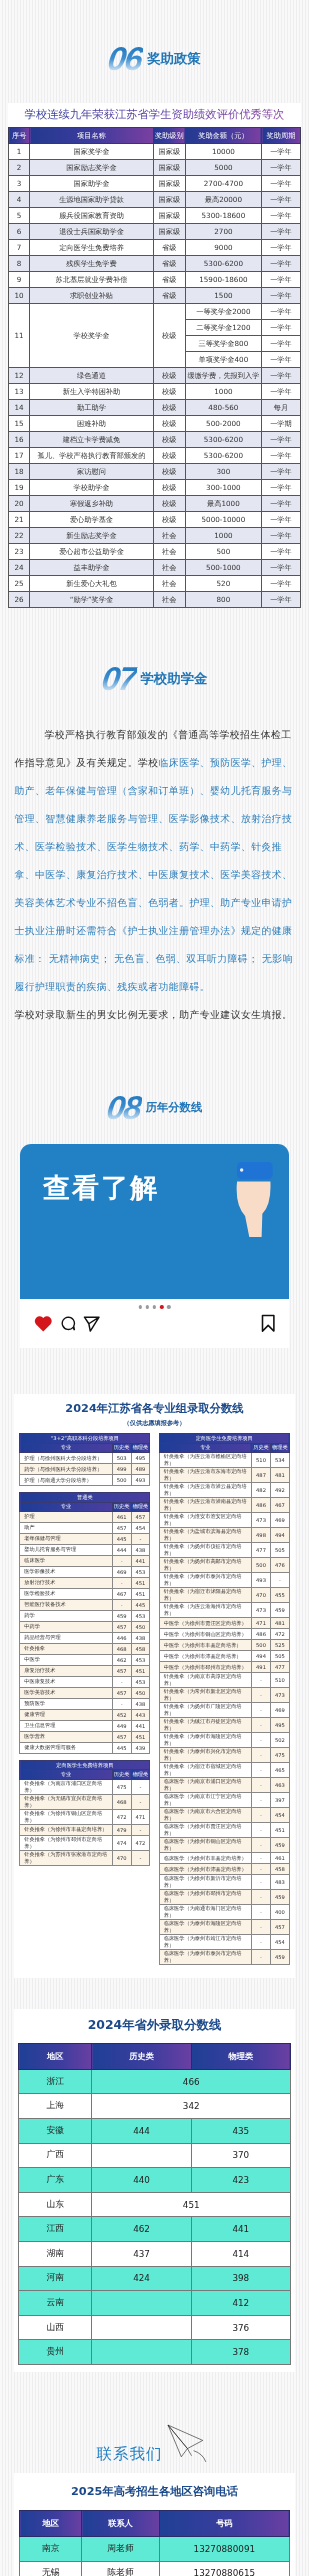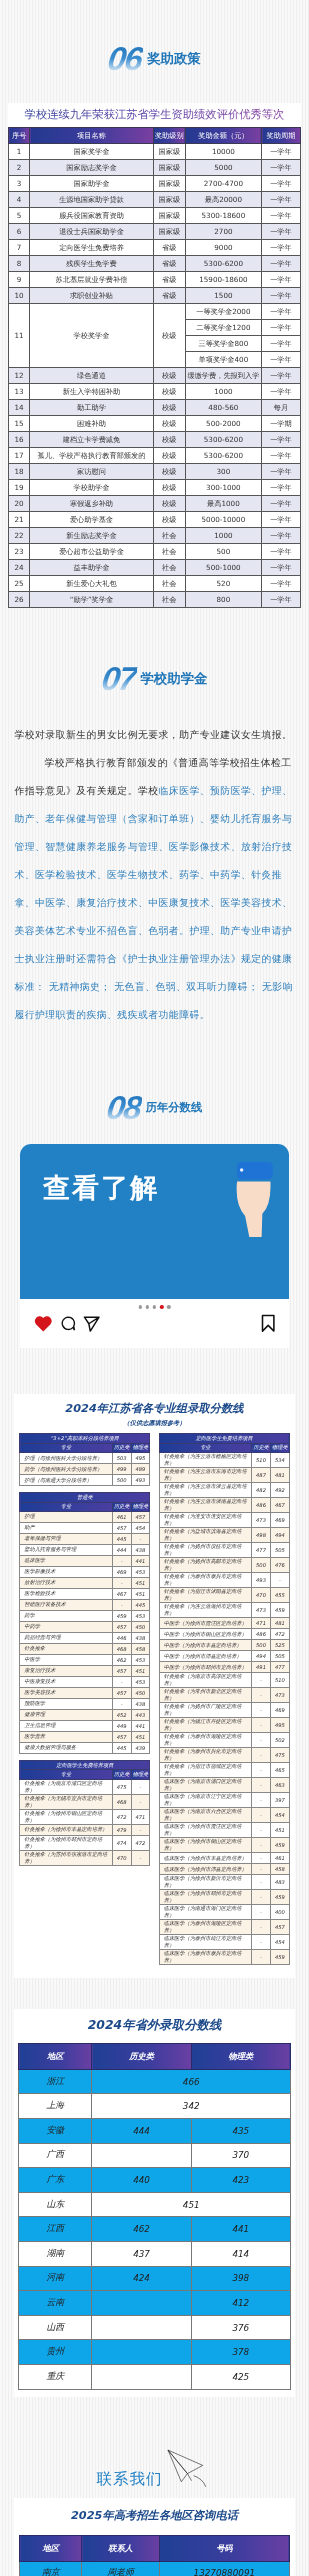--- a/index.html
+++ b/index.html
@@ -70,21 +70,21 @@
   }
   .social {
     margin: 0 20px; height: 49px; display: flex; align-items: center; justify-content: space-between; padding: 0 14px;
     position: relative; background: #fff;
   }
   .social .left { display: flex; gap: 7.2px; align-items: center; }
   .dots { position: absolute; left: 50%; top: 6.2px; transform: translateX(-50%); display: flex; gap: 3.6px; }
   .dots span { width: 3.6px; height: 3.6px; border-radius: 50%; background: #999; display: block; }
   .dots span.active { background: #d4161c; }
   
-  .score-card { margin: 0 14px; background: #fff; padding: 7.2px 5.2px 7.2px; font-style: italic; }
+  .score-card { margin: 0 14px; background: #fff; padding: 7.2px 5.2px 7.2px; }
   .score-title { text-align: center; font-weight: bold; font-size: 11.3px; color: #1c4a8a; }
   .score-sub { text-align: center; font-weight: bold; font-size: 6.2px; color: #1c4a8a; margin: 3.1px 0 5.2px; }
   .cols { display: flex; gap: 8.2px; align-items: flex-start; }
   .col { flex: 1; }
   .mini { margin-bottom: 6.2px; }
   .mini th {
     background: linear-gradient(90deg, #1e3d96 0%, #4a3ea0 100%);
     color: #fff; font-weight: normal; font-size: 5.2px; height: 9.3px;
     border: 0.5px solid #3a3a70;
   }
@@ -92,21 +92,21 @@
     border: 0.5px solid #888; font-size: 5.2px; height: 11px; color: #333; text-align: center;
   }
   .mini td.name { text-align: left; padding-left: 4.1px; }
   .mini tr.alt td { background: #fcf3e7; }
   
   .big th {
     background: linear-gradient(90deg, #1f3f95 0%, #3e3d9e 60%, #6a3fa2 100%);
     color: #fff; font-weight: bold; font-size: 8.2px; height: 26px; border: 0.5px solid #2a2a66;
   }
   .big td { border: 0.5px solid #777; font-size: 8.8px; height: 24.6px; text-align: center; color: #222; }
-  .big tr.alt td { background: #0ea5e9; }
+  .big tr.alt td { background: #5eead4; }
   .contact-title { display:flex; justify-content:center; align-items:center; gap: 4.1px; }
   .contact-title span { font-weight: normal; font-size: 15.5px; color: #2280c4; letter-spacing: 1px; }
 </style>
 </head>
 <body>
 
 <div class="page">
 
   <div style="height:42px"></div>
   <div class="sec-head">
@@ -332,24 +332,24 @@
     </table>
   </div>
 
   <div style="height:54px"></div>
   <div class="sec-head">
     <span class="sec-num">07</span>
     <span class="sec-title">学校助学金</span>
   </div>
   <div style="height:26px"></div>
   <div class="para">
+    <span style="display:inline-block;width:30px"></span><span class="dark">学校严格执行教育部颁发的《普通高等学校招生体检工作指导意见》及有关规定。学校</span><span class="blue">临床医学、预防医学、护理、助产、老年保健与管理（含家和订单班）、婴幼儿托育服务与管理、智慧健康养老服务与管理、医学影像技术、放射治疗技术、医学检验技术、医学生物技术、药学、中药学、针灸推拿、中医学、康复治疗技术、中医康复技术、医学美容技术、美容美体艺术专业不招色盲、色弱者。护理、助产专业申请护士执业注册时还需符合《护士执业注册管理办法》规定的健康标准： 无精神病史； 无色盲、色弱、双耳听力障碍； 无影响履行护理职责的疾病、残疾或者功能障碍。</span>
+  </div>
+  <div class="para">
     <span class="dark">学校对录取新生的男女比例无要求，助产专业建议女生填报。</span>
-  </div>
-  <div class="para">
-    <span style="display:inline-block;width:30px"></span><span class="dark">学校严格执行教育部颁发的《普通高等学校招生体检工作指导意见》及有关规定。学校</span><span class="blue">临床医学、预防医学、护理、助产、老年保健与管理（含家和订单班）、婴幼儿托育服务与管理、智慧健康养老服务与管理、医学影像技术、放射治疗技术、医学检验技术、医学生物技术、药学、中药学、针灸推拿、中医学、康复治疗技术、中医康复技术、医学美容技术、美容美体艺术专业不招色盲、色弱者。护理、助产专业申请护士执业注册时还需符合《护士执业注册管理办法》规定的健康标准： 无精神病史； 无色盲、色弱、双耳听力障碍； 无影响履行护理职责的疾病、残疾或者功能障碍。</span>
   </div>
 
   <div style="height:62px"></div>
   <div class="sec-head">
     <span class="sec-num">08</span>
     <span class="sec-title" style="font-size:11.3px">历年分数线</span>
   </div>
   <div style="height:19.6px"></div>
   <div class="promo" style="height:155px;border-radius:11.3px 11.3px 0 0;">
     <div class="promo-text">
@@ -875,25 +875,20 @@
           <tr>
             <td>山西</td>
             <td></td>
             <td>376</td>
           </tr>
           <tr class="alt">
             <td>贵州</td>
             <td></td>
             <td>378</td>
           </tr>
-          <tr>
-            <td>重庆</td>
-            <td></td>
-            <td>425</td>
-          </tr>
         </tbody>
     </table>
   </div>
 
   <div style="height:72px"></div>
   <div class="contact-title">
     <span>联系我们</span>
     <svg width="46" height="41" viewBox="0 0 90 80" style="margin-top:-20.6px">
       <path d="M2 2 L70 32 L40 48 Z M2 2 L40 48 L28 64 Z M40 48 L48 62" fill="none" stroke="#222" stroke-width="1.2"></path>
       <path d="M52 52 Q70 58 76 74" fill="none" stroke="#222" stroke-width="1.2"></path>

